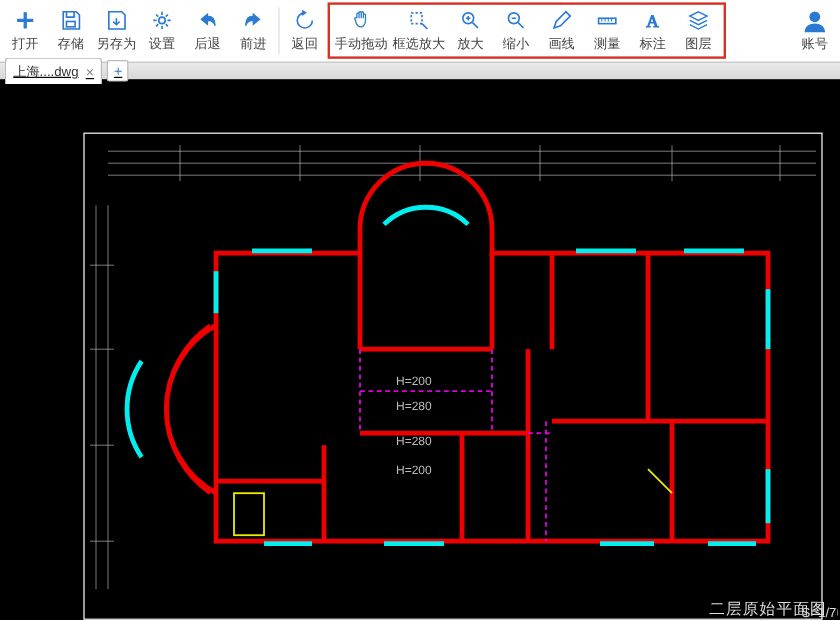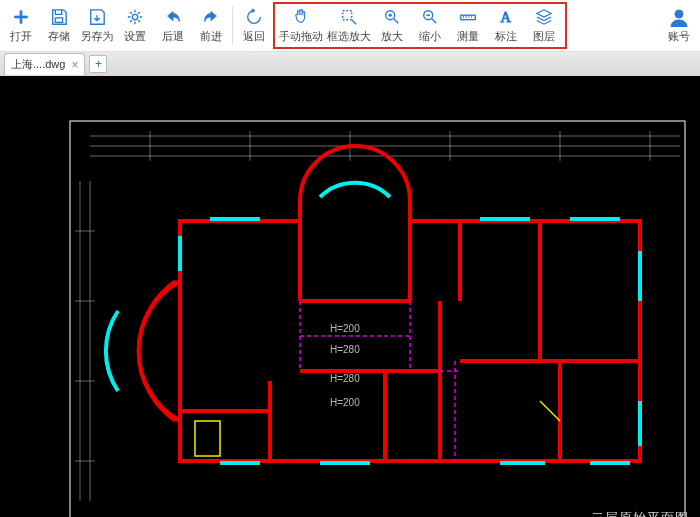--- a/index.html
+++ b/index.html
@@ -30,24 +30,25 @@
   .highlight-group {
     display: flex;
     border: 2px solid #d93025;
     margin: 2px 0;
     padding: 0 2px;
   }
   .spacer { flex: 1; }
   
   .tabbar {
     display: flex;
-    height: 24px;
+    height: 14px;
     background: linear-gradient(#eaeaea,#d8d8d8);
     align-items: center;
     padding-left: 4px;
+    text-decoration: underline;
   }
   .tab {
     display: flex;
     align-items: center;
     background: #fff;
     border: 1px solid #bbb;
     border-bottom: none;
     height: 22px;
     padding: 0 6px;
     border-radius: 3px 3px 0 0;
@@ -190,20 +191,28 @@
       <span class="label">放大</span>
     </div>
     <div class="tool-btn">
       <span class="icon">
         <svg viewBox="0 0 20 20" width="18" height="18">
             <circle cx="8" cy="8" r="5" fill="none" stroke="#2a7ad4" stroke-width="1.5"></circle>
             <path d="M12 12l5 5M6 8h4" stroke="#2a7ad4" stroke-width="1.5"></path>
           </svg>
       </span>
       <span class="label">缩小</span>
+    </div>
+    <div class="tool-btn">
+      <span class="icon">
+        <svg viewBox="0 0 20 20" width="18" height="18">
+            <path d="M3 17l2-6L14 2l4 4-9 9-6 2z" fill="none" stroke="#2a7ad4" stroke-width="1.5"></path>
+          </svg>
+      </span>
+      <span class="label">画线</span>
     </div>
     <div class="tool-btn">
       <span class="icon">
         <svg viewBox="0 0 20 20" width="18" height="18">
             <rect x="2" y="8" width="16" height="5" fill="none" stroke="#2a7ad4" stroke-width="1.5"></rect>
             <path d="M5 8v3M8 8v3M11 8v3M14 8v3" stroke="#2a7ad4" stroke-width="1"></path>
           </svg>
       </span>
       <span class="label">测量</span>
     </div>

